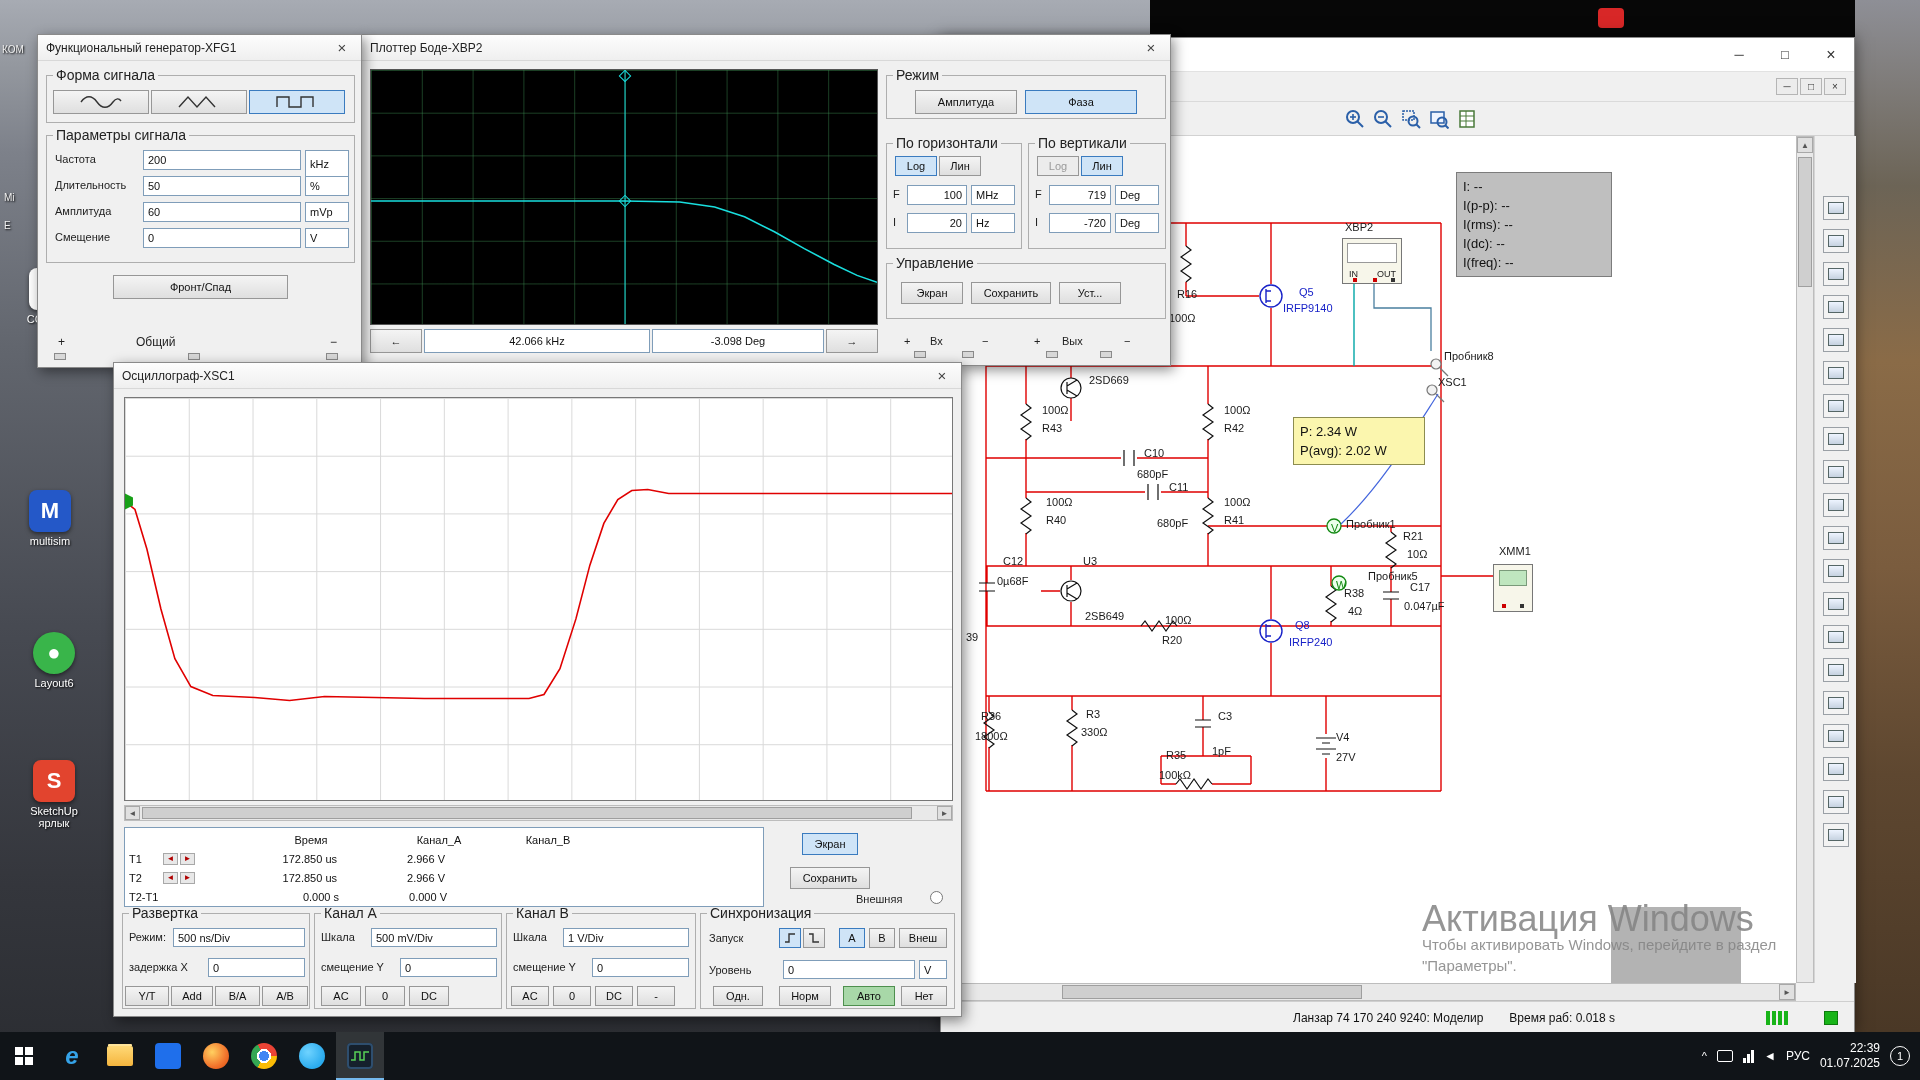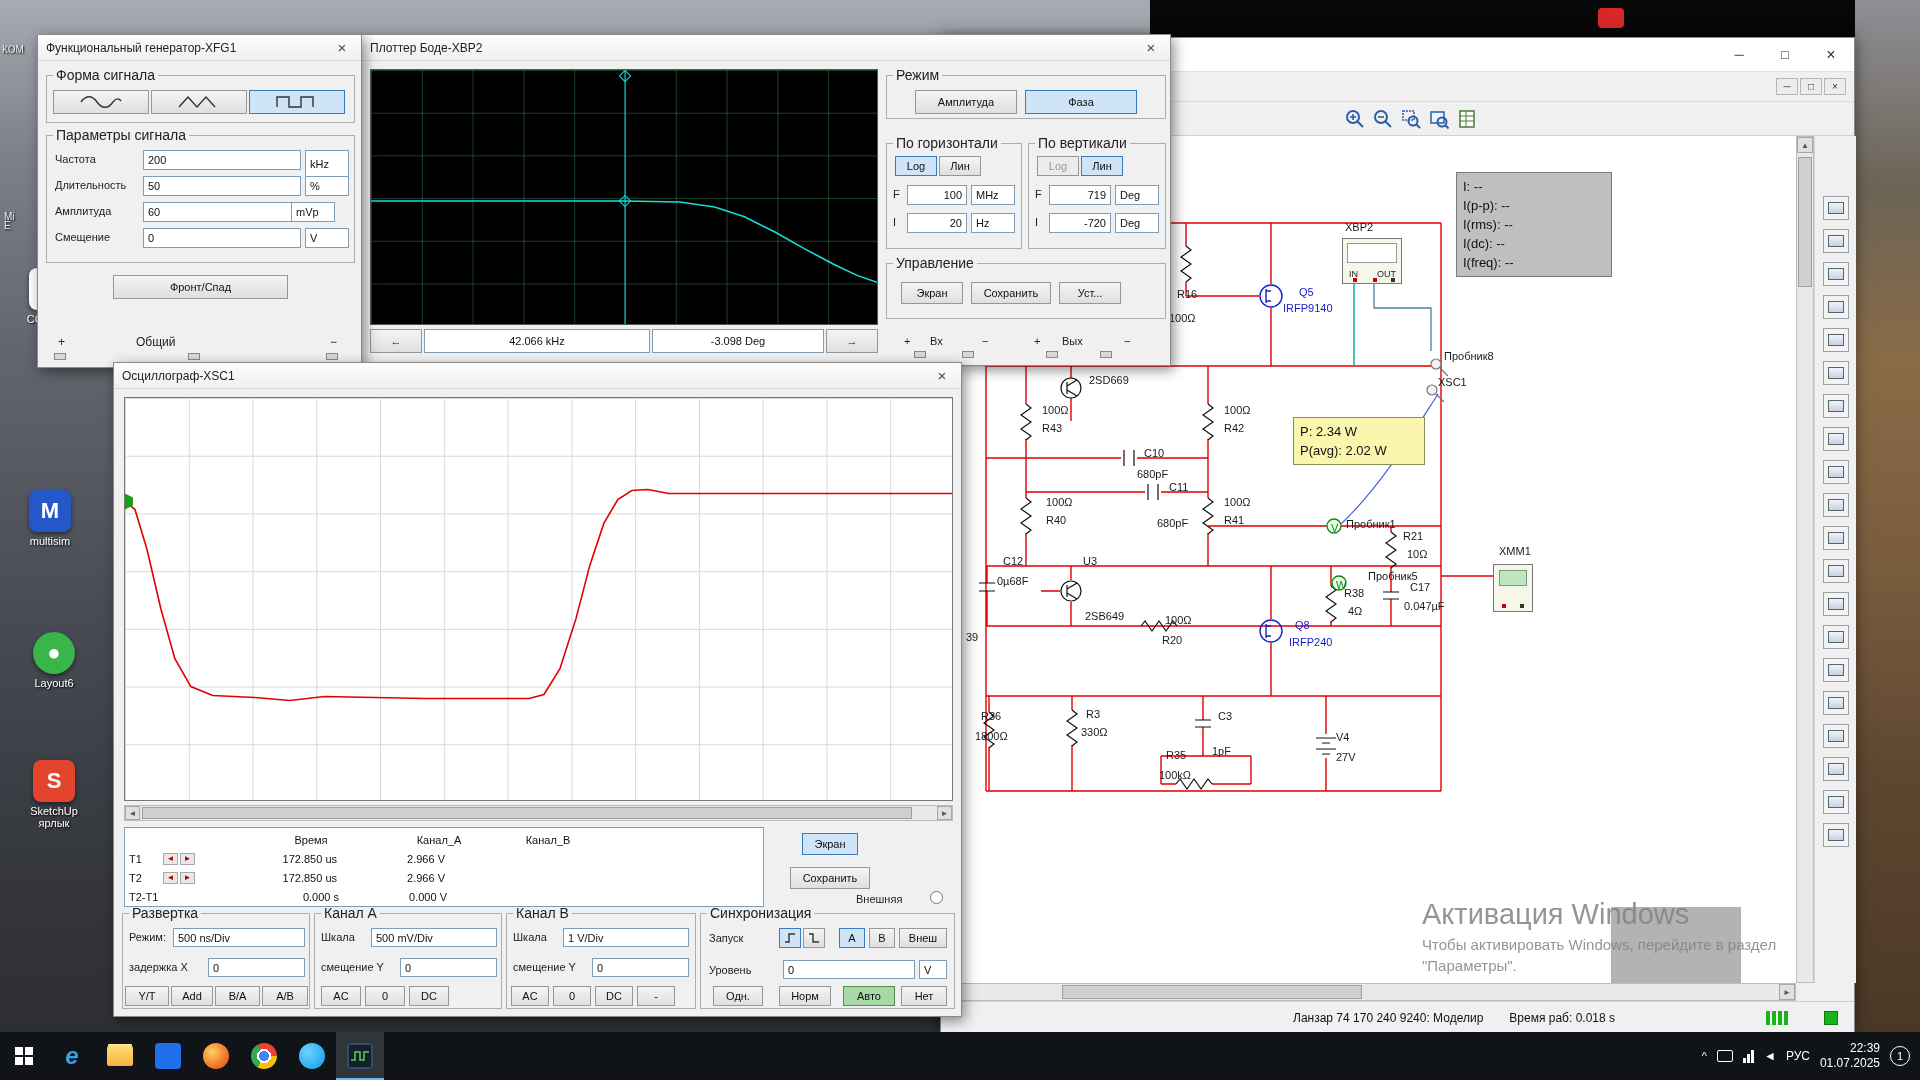--- a/index.html
+++ b/index.html
@@ -47,21 +47,21 @@
     background:#e0e0e0; border:1px solid #a8a8a8; }
   .thumb { position:absolute; background:#cfcfcf; border:1px solid #9f9f9f; }
 
   .slabel { position:absolute; font-size:11px; color:#1a1a1a; white-space:nowrap; }
   .frag { position:absolute; font-size:10px; color:#f0f0f0; text-shadow:1px 1px 2px #000; white-space:nowrap; }
 
   .tooltip { position:absolute; border:1px solid #8c8c50; background:#fbf6ae; padding:4px 6px;
     font-size:13px; line-height:19px; white-space:nowrap; z-index:6; }
   .tooltip.gray { background:#bfbfbf; border-color:#7c7c7c; }
 
-  .wm1 { position:absolute; font-size:29px; color:rgba(130,130,130,.85); white-space:nowrap; }
+  .wm1 { position:absolute; font-size:36px; color:rgba(130,130,130,.85); white-space:nowrap; }
   .wm2 { position:absolute; font-size:15px; color:rgba(130,130,130,.85); white-space:nowrap; }
 
   .wbtn { width:46px; height:26px; display:flex; align-items:center; justify-content:center;
     font-size:13px; color:#333; }
   .cbtn { width:22px; height:17px; display:flex; align-items:center; justify-content:center;
     font-size:10px; color:#333; border:1px solid #b5b5b5; background:#ececec; margin-left:2px; }
 
   .zoombtn { width:26px; height:26px; display:flex; align-items:center; justify-content:center;
     border:1px solid transparent; }
 
@@ -110,21 +110,21 @@
   <div class="desk-glyph" style="background:#39b54a; border-radius:50%;">●</div>
   <span class="desk-label">Layout6</span>
 </div>
 <div class="desk-ico" style="left:18px; top:760px;">
   <div class="desk-glyph" style="background:#e2442e;">S</div>
   <span class="desk-label">SketchUp</span>
   <span class="desk-label" style="margin-top:0;">ярлык</span>
 </div>
 <div id="desk-frags">
     <span class="frag" style="left: 2px; top: 44px;">КОМ</span>
-    <span class="frag" style="left: 4px; top: 211px;">Mi</span>
+    <span class="frag" style="left: 4px; top: 192px;">Mi</span>
     <span class="frag" style="left: 4px; top: 220px;">E</span>
   </div>
 
 <div class="win" id="mswin" style="left:940px; top:37px; width:915px; height:995px; z-index:5; box-shadow:0 0 14px rgba(0,0,0,.5);">
 
   <div class="abs" style="left:0; top:0; right:0; height:34px; background:#fff; border-bottom:1px solid #e2e2e2; display:flex; justify-content:flex-end; align-items:center;">
     <div class="wbtn">─</div>
     <div class="wbtn">□</div>
     <div class="wbtn" style="font-size:16px;">×</div>
   </div>
@@ -512,21 +512,21 @@
   <div class="grp" style="left:8px; top:100px; width:309px; height:128px;">
     <span class="lg">Параметры сигнала</span>
     <span class="lbl" style="left:8px; top:17px;">Частота</span>
     <div class="sunken" style="left:96px; top:14px; width:158px; height:20px;">200</div>
     <div class="sunken" style="left:258px; top:14px; width:44px; height:28px;">kHz</div>
     <span class="lbl" style="left:8px; top:43px;">Длительность</span>
     <div class="sunken" style="left:96px; top:40px; width:158px; height:20px;">50</div>
     <div class="sunken" style="left:258px; top:40px; width:44px; height:20px;">%</div>
     <span class="lbl" style="left:8px; top:69px;">Амплитуда</span>
     <div class="sunken" style="left:96px; top:66px; width:158px; height:20px;">60</div>
-    <div class="sunken" style="left:244px; top:66px; width:44px; height:20px;">mVp</div>
+    <div class="sunken" style="left:258px; top:66px; width:44px; height:20px;">mVp</div>
     <span class="lbl" style="left:8px; top:95px;">Смещение</span>
     <div class="sunken" style="left:96px; top:92px; width:158px; height:20px;">0</div>
     <div class="sunken" style="left:258px; top:92px; width:44px; height:20px;">V</div>
   </div>
 
   <div class="btn" style="left:75px; top:240px; width:175px; height:24px;">Фронт/Спад</div>
 
   <span class="lbl" style="left:20px; top:300px; font-size:12px;">+</span>
   <span class="lbl" style="left:98px; top:300px; font-size:12px;">Общий</span>
   <span class="lbl" style="left:292px; top:300px; font-size:12px;">−</span>

